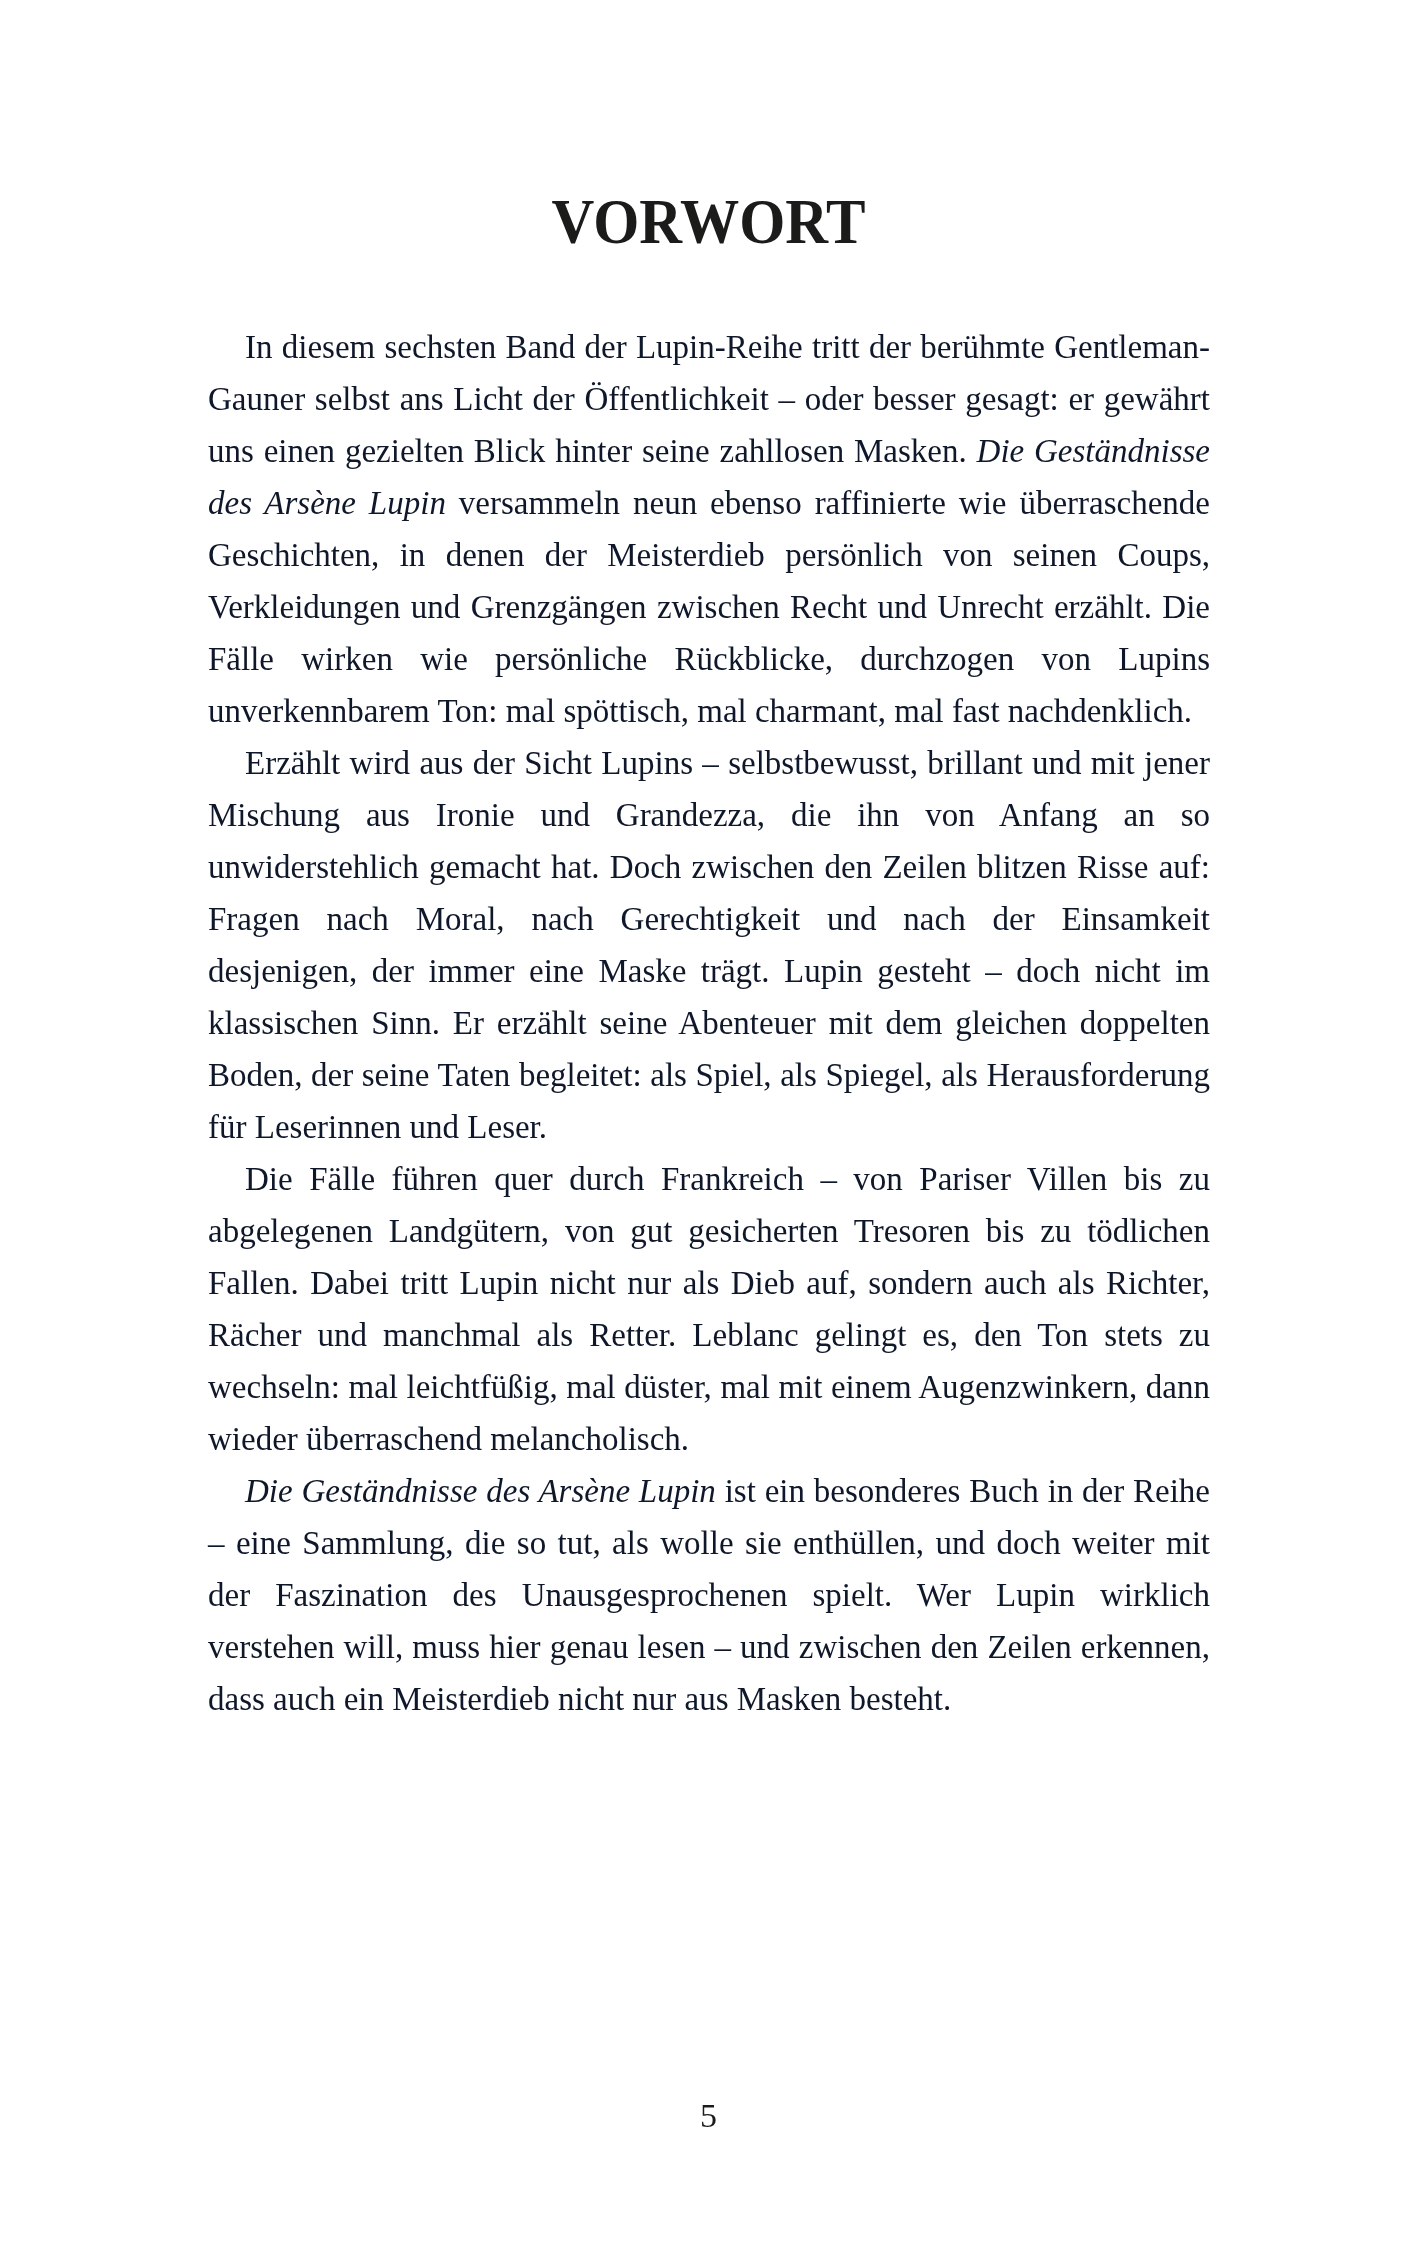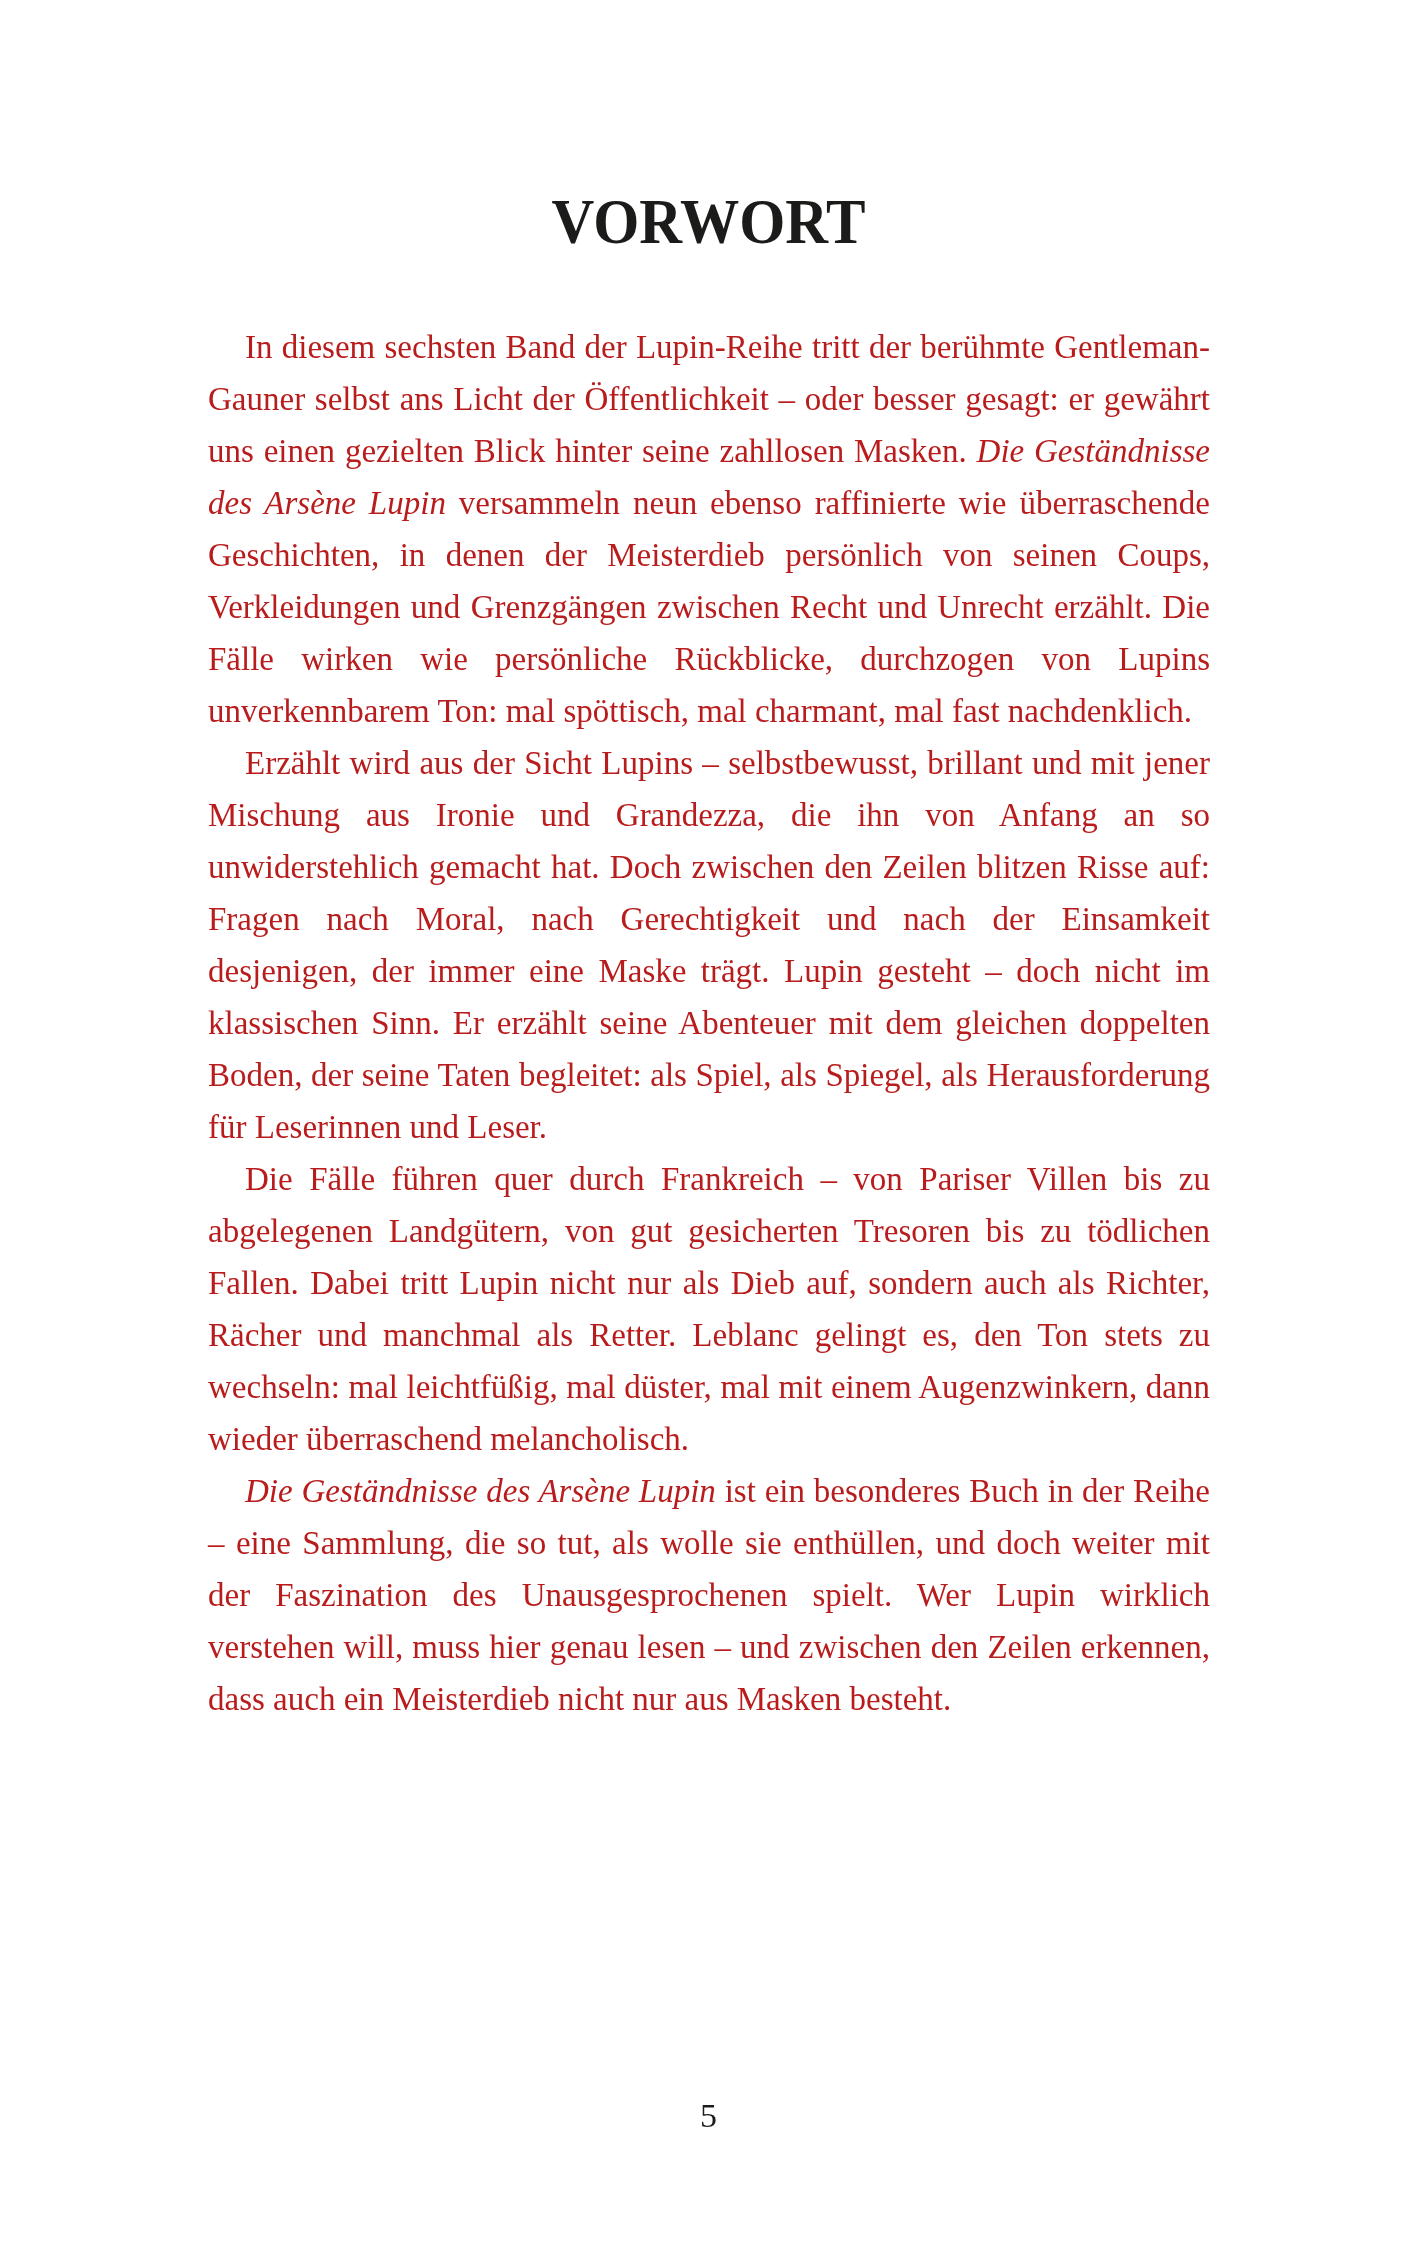--- a/index.html
+++ b/index.html
@@ -34,21 +34,21 @@
   }
   .body-text {
     position: absolute;
     top: 305px;
     left: 208px;
     width: 1002px;
     font-size: 33px;
     line-height: 52px;
     text-align: justify;
     text-justify: inter-word;
-    color: #b91c1c;
+    color: #0f172a;
   }
   .para {
     margin: 0;
     padding: 0;
     text-indent: 37px;
   }
   .para .italic {
     font-style: italic;
   }
   .folio {

